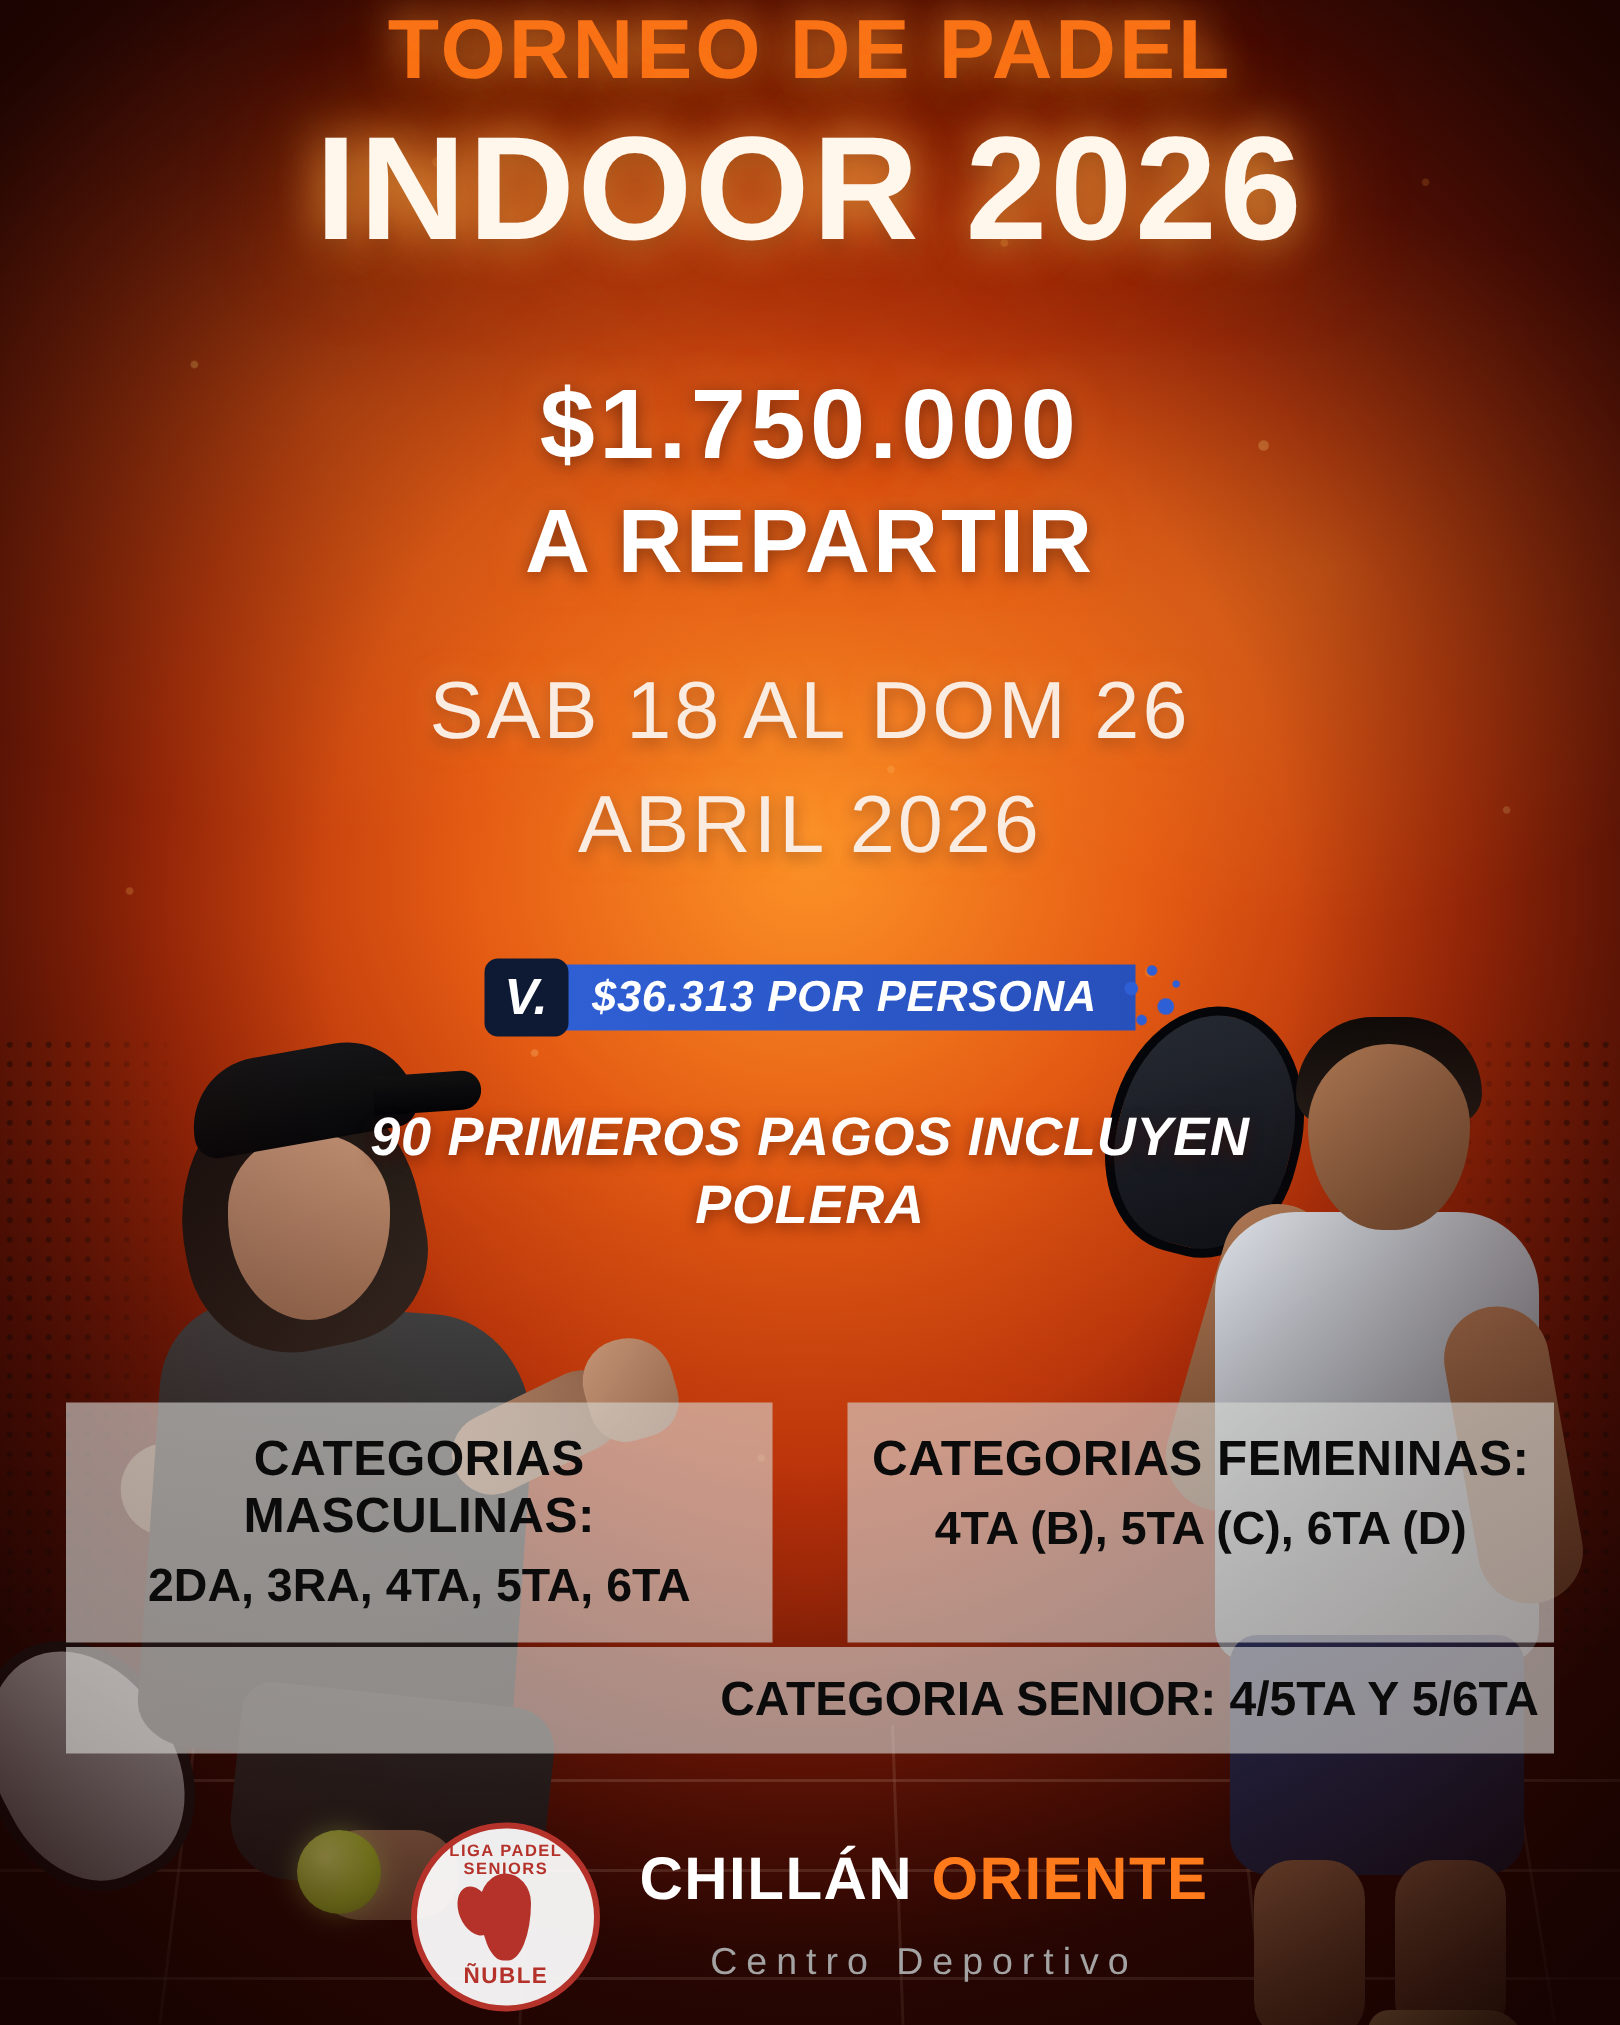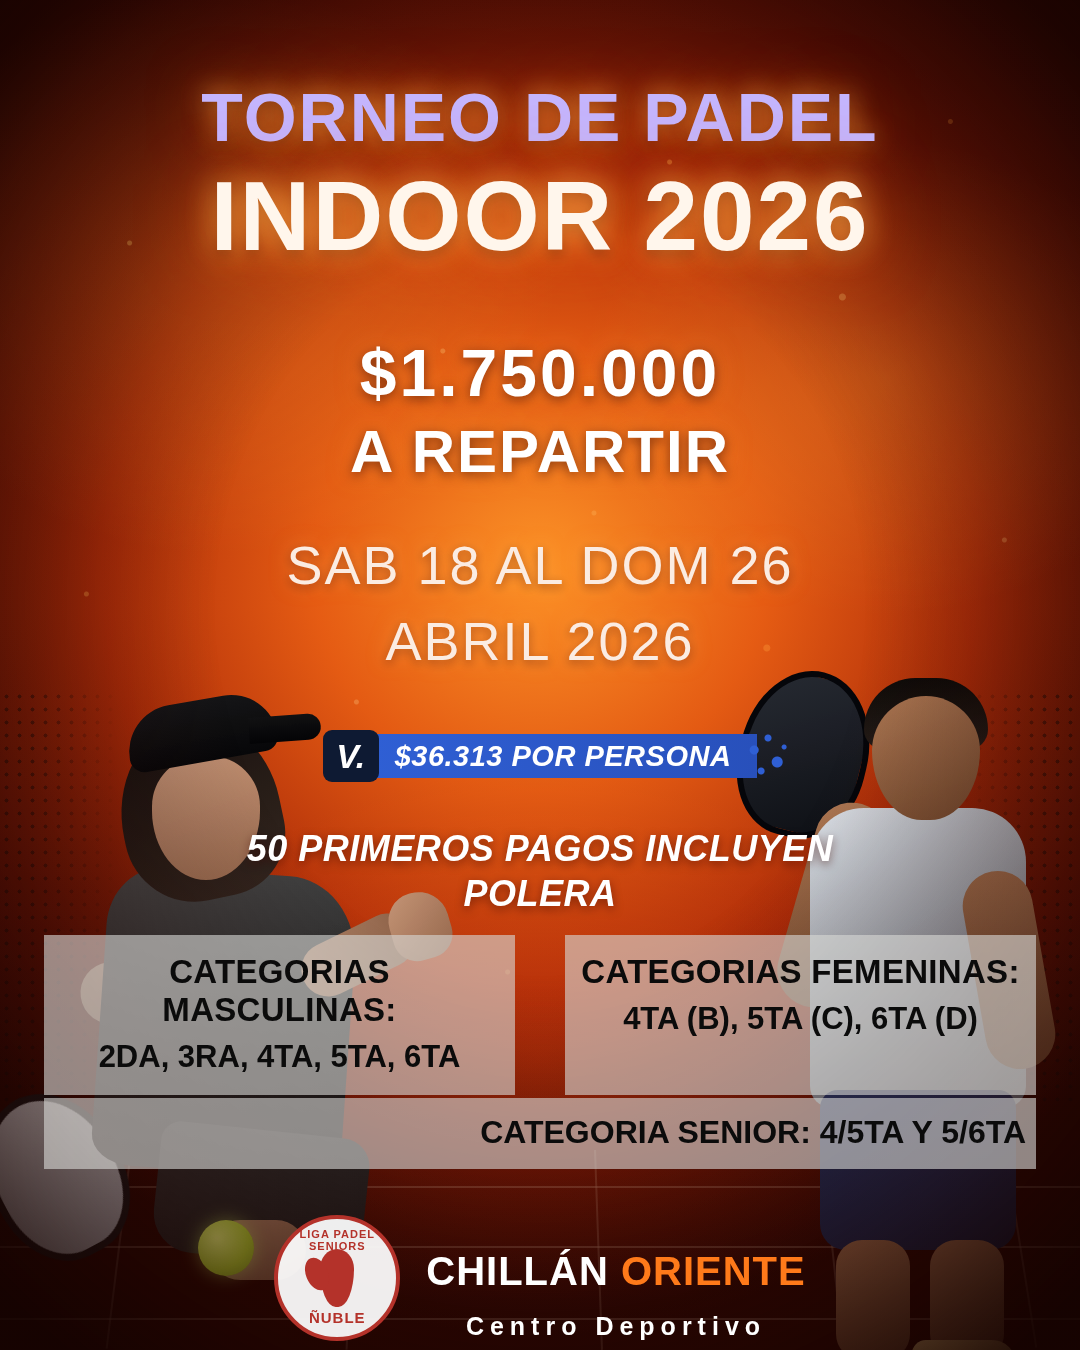--- a/index.html
+++ b/index.html
@@ -142,25 +142,24 @@
   .racket-r{ right: 182px; top: 20px; width: 128px; height: 168px; background: linear-gradient(150deg,#2b2f38,#12141a); border-radius: 52% 52% 46% 46%; transform: rotate(14deg); border: 6px solid #0b0c10; box-sizing: border-box; }
 
   
   .content {
     position: absolute;
     inset: 0;
     text-align: center;
   }
   .title-1 {
     margin: 0;
-    padding-top: 78px;
-    font-size: 68px;
+    font-size: 56px;
     font-weight: 800;
     letter-spacing: 2px;
-    color: #c4b5fd;
+    color: #f97316;
     text-shadow: 0 0 26px rgba(255,160,60,0.85), 0 0 60px rgba(255,120,30,0.6), 0 4px 10px rgba(60,10,0,0.5);
   }
   .title-2 {
     margin: 0;
     margin-top: 4px;
     font-size: 98px;
     font-weight: 800;
     letter-spacing: 2px;
     color: #fff6ec;
     text-shadow: 0 0 30px rgba(255,170,70,0.95), 0 0 70px rgba(255,110,20,0.7), 0 5px 12px rgba(60,10,0,0.45);
@@ -301,21 +300,21 @@
     color: #0b0b0b;
     text-align: right;
   }
 
   
   .footer {
     position: absolute;
     left: 0; right: 0;
     top: 1215px;
     display: flex;
-    align-items: flex-end;
+    align-items: center;
     justify-content: center;
     gap: 26px;
   }
   .liga-logo {
     width: 118px;
     height: 118px;
     border-radius: 50%;
     background: rgba(255,255,255,0.93);
     border: 4px solid #b4322a;
     position: relative;
@@ -359,23 +358,22 @@
     font-weight: 800;
     letter-spacing: 1px;
     line-height: 1;
   }
   .brand-chillan { color: #ffffff; }
   .brand-oriente { color: #ff7a1a; }
   .brand-line2 {
     margin-top: 21px;
     font-size: 25px;
     letter-spacing: 6px;
-    color: #ffffff;
+    color: #a3a3a3;
     text-align: center;
-    font-weight: bold;
   }
 </style>
 </head>
 <body>
 
 <div class="poster">
 
   <div class="bg-base"></div>
   <div class="bg-smoke"></div>
   <div class="bg-embers"></div>
@@ -435,21 +433,21 @@
       <span>SAB 18 AL DOM 26</span>
       <span class="line2">ABRIL 2026</span>
     </p>
 
     <div class="price-row">
       <div class="v-badge">V.</div>
       <div class="price-pill">$36.313 POR PERSONA</div>
     </div>
 
     <p class="promo">
-      <span>50 PRIMEROS PAGOS INCLUYEN</span><br>
+      <span>90 PRIMEROS PAGOS INCLUYEN</span><br>
       <span>POLERA</span>
     </p>
   </div>
 
   <div class="cats">
     <div class="cat-box">
       <p class="cat-title">CATEGORIAS MASCULINAS:</p>
       <p class="cat-list">2DA, 3RA, 4TA, 5TA, 6TA</p>
     </div>
     <div class="cat-box">

